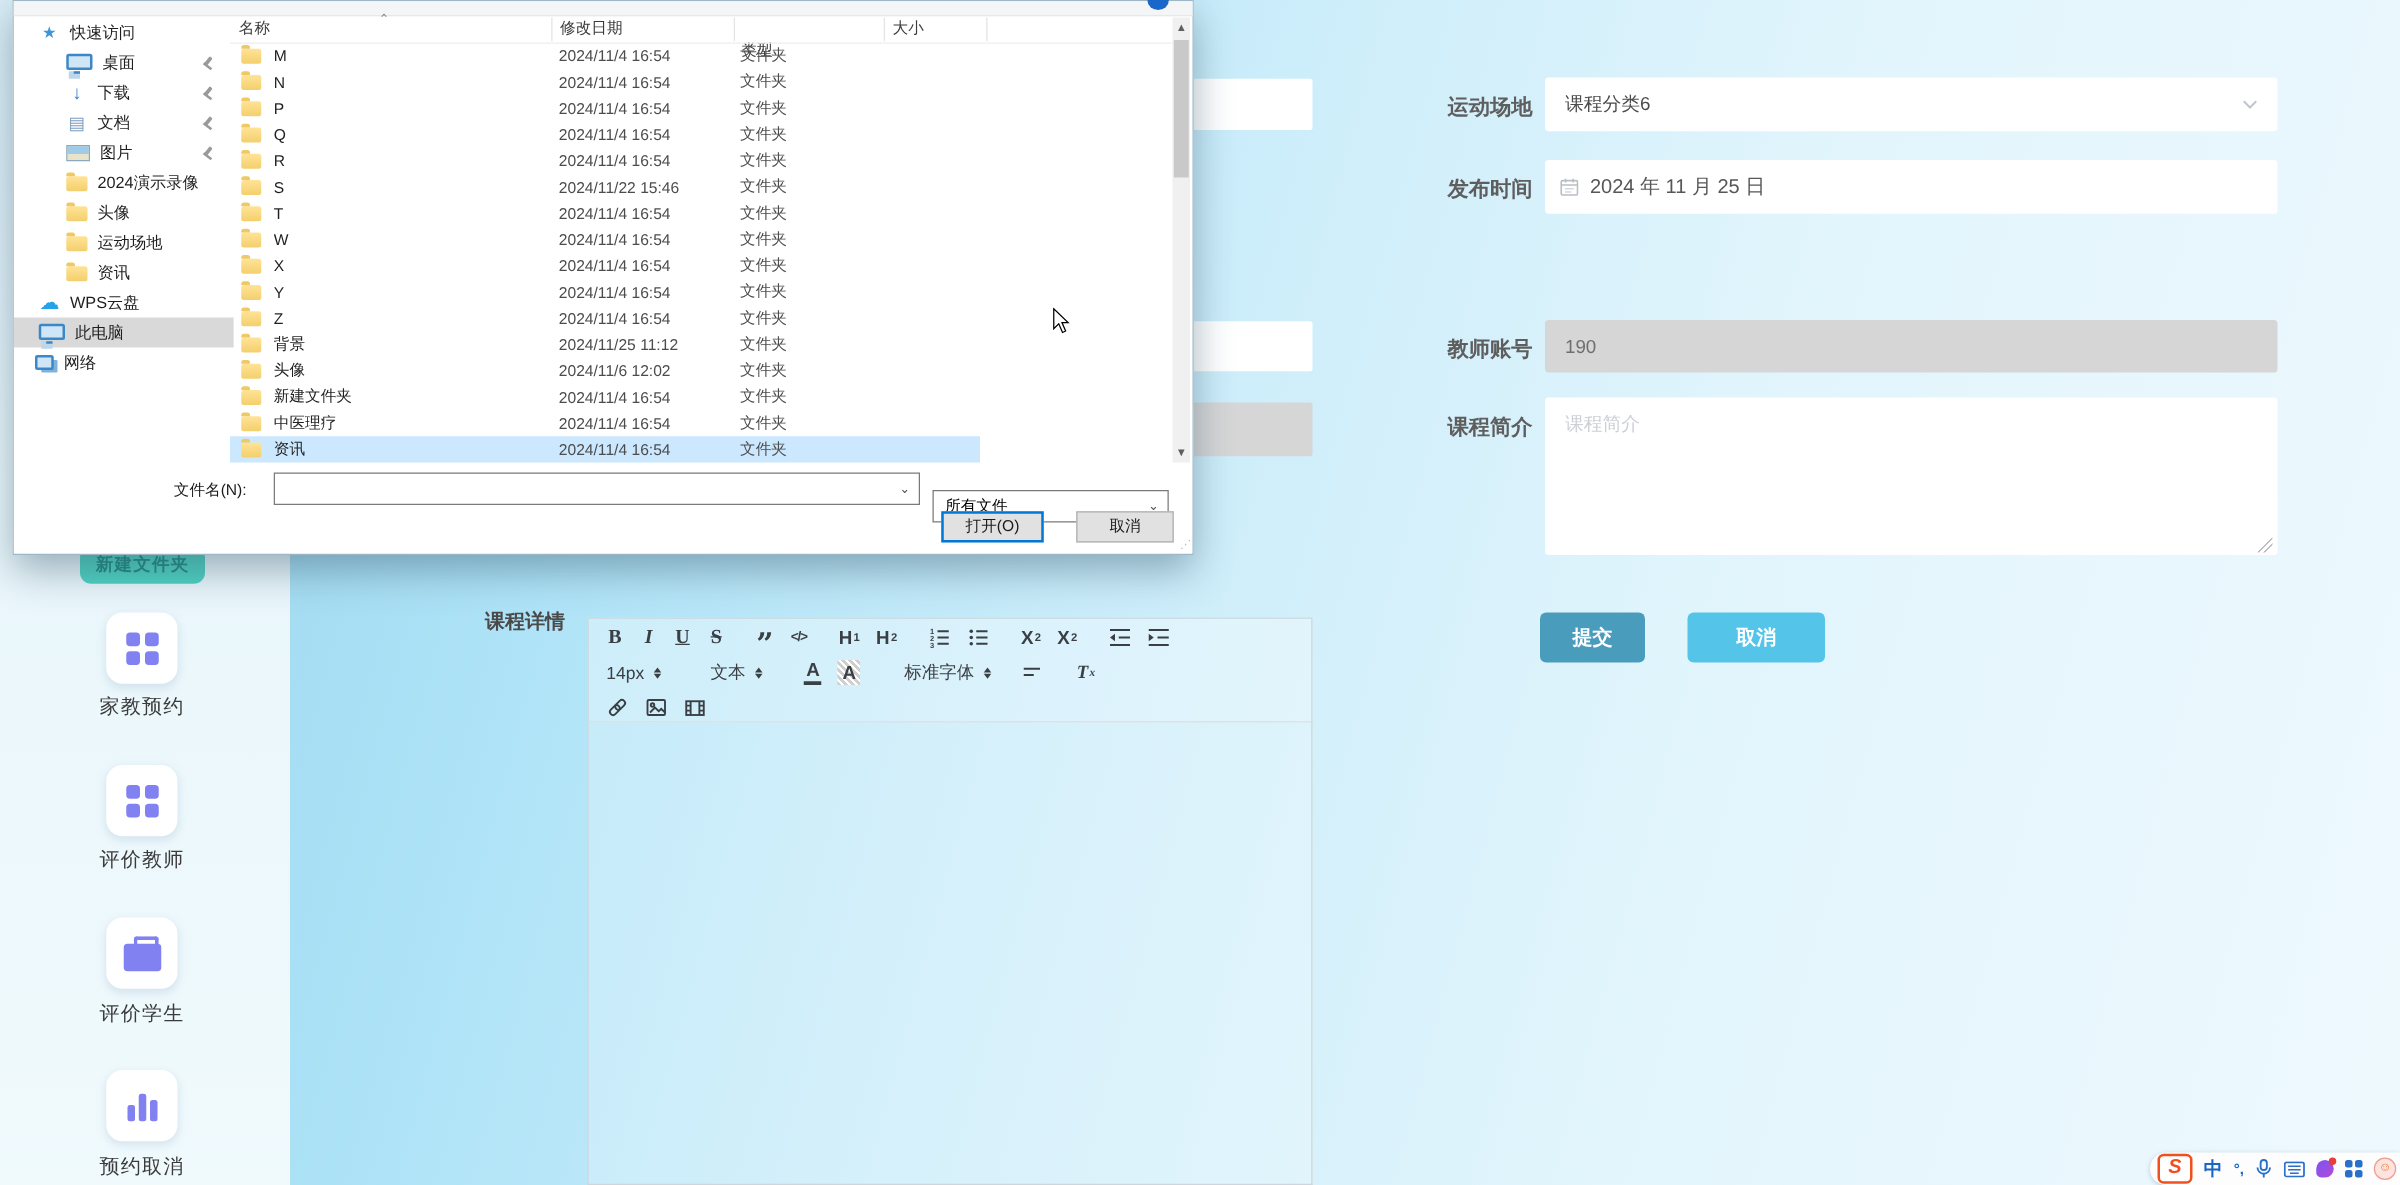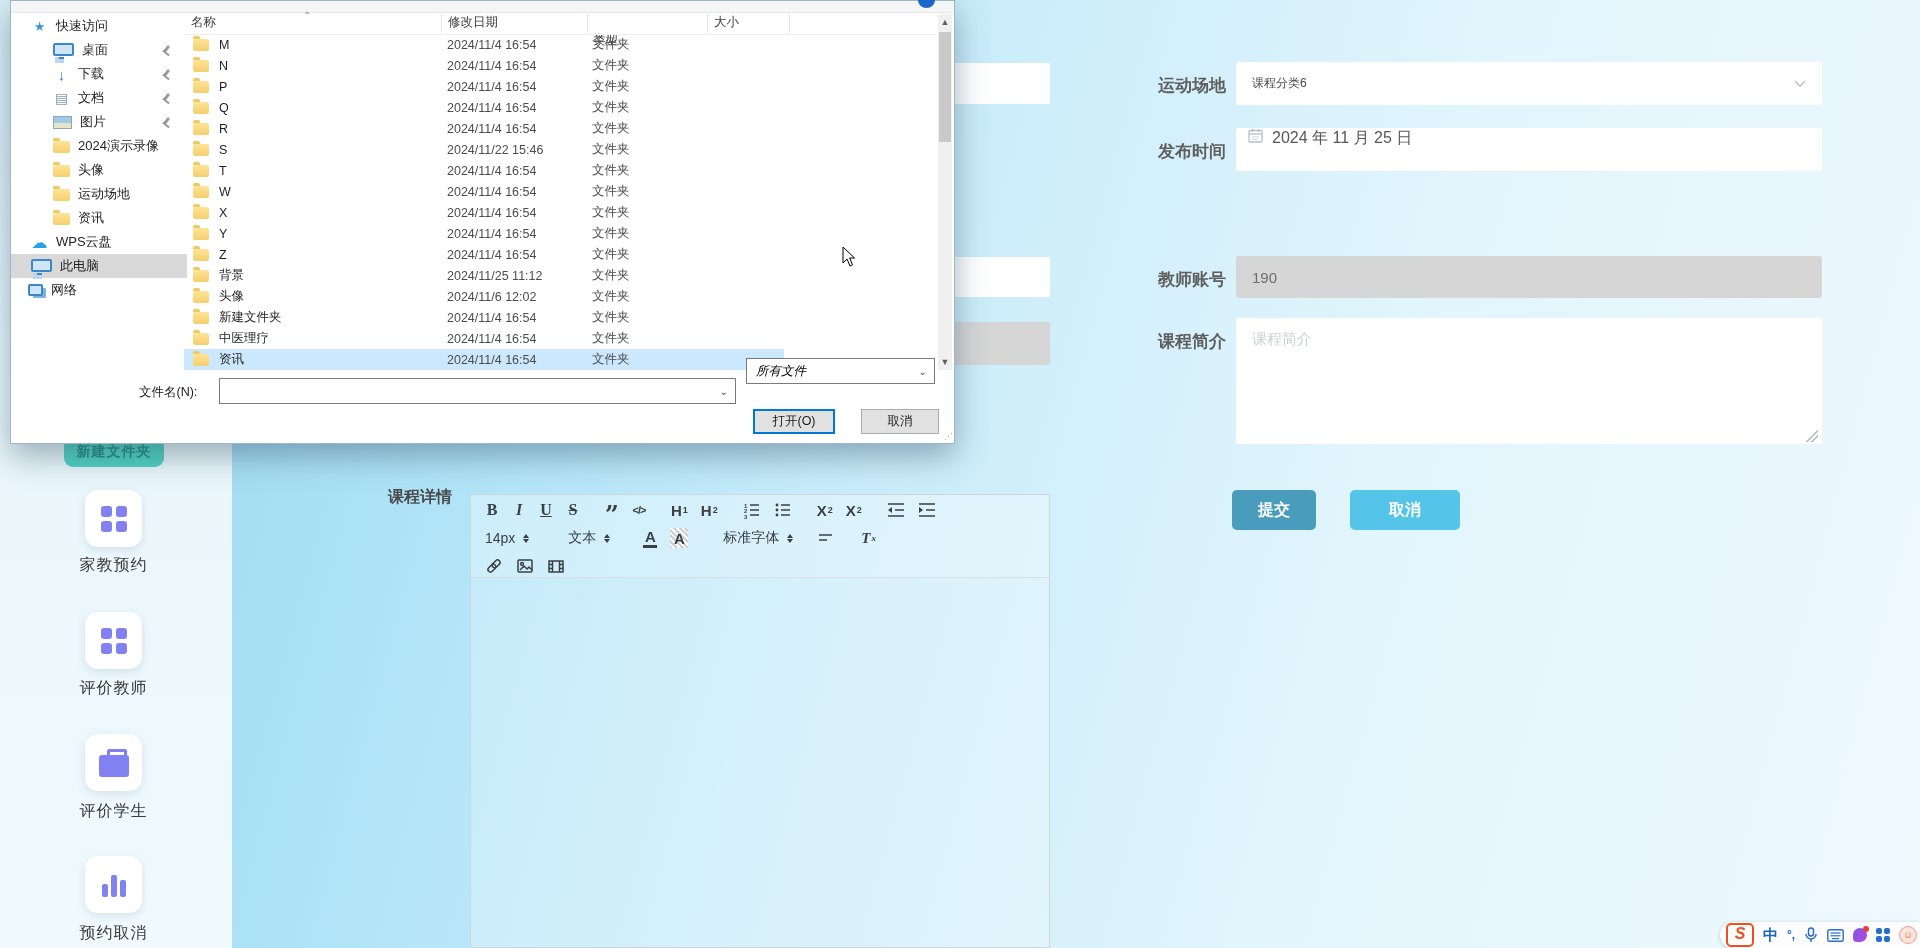--- a/index.html
+++ b/index.html
@@ -45,21 +45,21 @@
   .tb-updown i.up{border-bottom:4px solid #3a3f44;}
   .tb-updown i.dn{border-top:4px solid #3a3f44;}
   .tb-colorA{border-bottom:3px solid #3a3f44;line-height:14px;height:16px;}
   .tb-hlA{background:repeating-linear-gradient(45deg,#cfcfcf 0 2px,#fff 2px 4px);padding:0 2px;}
   .tb-svg{stroke:#3a3f44;fill:none;stroke-width:1.5;}
   .tb-clear{font-style:italic;font-family:"Liberation Serif",serif;}
 
   
   .form-label{width:80px;text-align:right;font-size:17px;font-weight:bold;color:#5e5e5e;z-index:2;}
   .form-input{left:1236px;width:586px;background:#fff;border-radius:3px;z-index:2;box-sizing:border-box;}
-  .f-text{font-size:12px;color:#4b4b4b;}
+  .f-text{font-size:15px;color:#4b4b4b;}
   .f-date-ic{color:#b9bec4;}
   .peek{z-index:1;background:#fff;border-radius:2px;}
   #btn-submit{left:1232px;top:490px;width:84px;height:40px;background:#4a9cbd;border-radius:5px;color:#fff;font-size:16px;font-weight:bold;display:flex;align-items:center;justify-content:center;z-index:2;}
   #btn-cancel-form{left:1350px;top:490px;width:110px;height:40px;background:#54c4e8;border-radius:5px;color:#fff;font-size:16px;font-weight:bold;display:flex;align-items:center;justify-content:center;z-index:2;}
   #course-intro{left:1236px;top:318px;width:586px;height:126px;border:none;border-radius:3px;padding:12px 16px;font-size:15px;color:#4b4b4b;font-family:inherit;resize:none;z-index:2;box-sizing:border-box;}
   #course-intro::placeholder{color:#ccd0d6;}
   #resize-grip{left:1806px;top:430px;width:12px;height:12px;background:
      linear-gradient(135deg,transparent 0 50%,#b9bec4 50% 56%,transparent 56% 70%,#b9bec4 70% 76%,transparent 76%);z-index:3;}
 
   
@@ -303,21 +303,21 @@
 
 <div class="form-label abs" style="left:1146px;top:74px;">运动场地</div>
 <div class="form-input abs" style="top:62px;height:43px;display:flex;align-items:center;padding:0 16px;">
   <span class="f-text">课程分类6</span>
   <svg width="12" height="8" style="margin-left:auto;">
       <polyline points="1,1 6,6 11,1" fill="none" stroke="#c0c4cc" stroke-width="1.6"></polyline>
     </svg>
 </div>
 
 <div class="form-label abs" style="left:1146px;top:140px;">发布时间</div>
-<div class="form-input abs" style="top:128px;height:43px;display:flex;padding:0 12px;">
+<div class="form-input abs" style="top:128px;height:43px;display:flex;align-items:center;padding:0 12px;">
   <svg width="15" height="15" class="f-date-ic" style="margin-right:9px;">
       <rect x="1" y="2.5" width="13" height="11.5" rx="1" fill="none" stroke="#b9bec4" stroke-width="1.3"></rect>
       <line x1="1" y1="6" x2="14" y2="6" stroke="#b9bec4" stroke-width="1.3"></line>
       <line x1="4.5" y1="1" x2="4.5" y2="4" stroke="#b9bec4" stroke-width="1.3"></line>
       <line x1="10.5" y1="1" x2="10.5" y2="4" stroke="#b9bec4" stroke-width="1.3"></line>
       <line x1="4" y1="9" x2="11" y2="9" stroke="#d4d8dc" stroke-width="1.2"></line>
       <line x1="4" y1="11.5" x2="9" y2="11.5" stroke="#d4d8dc" stroke-width="1.2"></line>
     </svg>
   <span class="f-text" style="font-size:16px;color:#575757;">2024 年 11 月 25 日</span>
 </div>
@@ -562,21 +562,21 @@
     <div class="scr-arrow abs" style="top:0;">▲</div>
     <div id="scr-thumb" class="abs"></div>
     <div class="scr-arrow abs" style="bottom:0;">▼</div>
   </div>
 
   <span class="dlg-footer-label abs" style="left:128px;top:383px;">文件名(N):</span>
   <div class="combo abs" style="left:208px;top:377px;width:517px;">
     <span style="padding-left:6px;font-size:12.5px;"></span>
     <span class="carr">⌄</span>
   </div>
-  <div class="combo abs" style="left:735px;top:357px;width:189px;font-style:italic;">
+  <div class="combo abs" style="left:735px;top:391px;width:189px;">
     <span style="padding-left:9px;font-size:12.5px;">所有文件</span>
     <span class="carr">⌄</span>
   </div>
   <div id="btn-open" class="dlg-btn abs" style="left:742px;top:408px;width:82px;">打开(O)</div>
   <div id="btn-cancel-dlg" class="dlg-btn abs" style="left:850px;top:408px;width:78px;">取消</div>
   <div id="dlg-grip" class="abs">⋰</div>
 
 </div>
 
 <div id="top-blue-dot" class="abs"></div>

